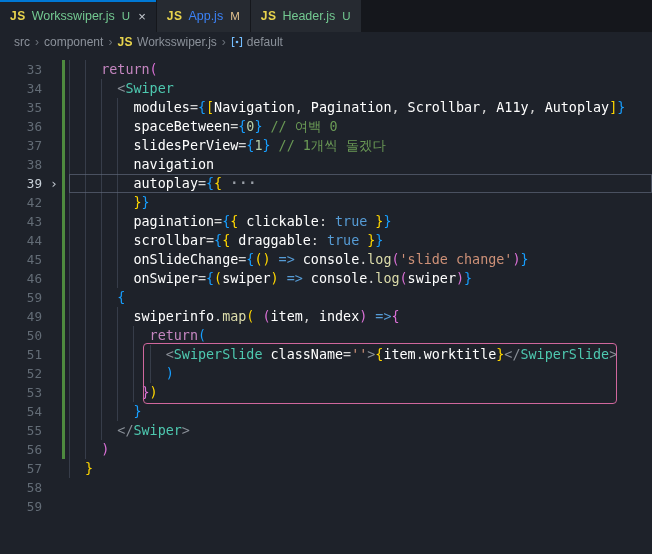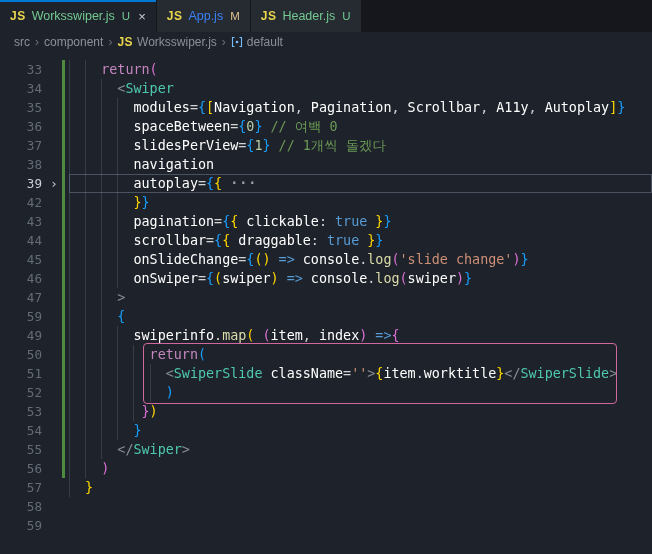--- a/index.html
+++ b/index.html
@@ -131,21 +131,20 @@
         <div class="row"><span class="lnum">35</span><span class="foldslot"></span><span class="gitslot added"></span><span class="code"><span class="indent" style="width: 8ch;"></span><span class="tk-attr">modules</span><span class="tk-plain">=</span><span class="tk-b3">{</span><span class="tk-b1">[</span><span class="tk-attr">Navigation</span><span class="tk-plain">, </span><span class="tk-attr">Pagination</span><span class="tk-plain">, </span><span class="tk-attr">Scrollbar</span><span class="tk-plain">, </span><span class="tk-attr">A11y</span><span class="tk-plain">, </span><span class="tk-attr">Autoplay</span><span class="tk-b1">]</span><span class="tk-b3">}</span></span></div>
         <div class="row"><span class="lnum">36</span><span class="foldslot"></span><span class="gitslot added"></span><span class="code"><span class="indent" style="width: 8ch;"></span><span class="tk-attr">spaceBetween</span><span class="tk-plain">=</span><span class="tk-b3">{</span><span class="tk-num">0</span><span class="tk-b3">}</span><span class="tk-plain"> </span><span class="tk-cmt">// 여백 0</span></span></div>
         <div class="row"><span class="lnum">37</span><span class="foldslot"></span><span class="gitslot added"></span><span class="code"><span class="indent" style="width: 8ch;"></span><span class="tk-attr">slidesPerView</span><span class="tk-plain">=</span><span class="tk-b3">{</span><span class="tk-num">1</span><span class="tk-b3">}</span><span class="tk-plain"> </span><span class="tk-cmt">// 1개씩 돌겠다</span></span></div>
         <div class="row"><span class="lnum">38</span><span class="foldslot"></span><span class="gitslot added"></span><span class="code"><span class="indent" style="width: 8ch;"></span><span class="tk-attr">navigation</span></span></div>
         <div class="row current"><span class="lnum">39</span><span class="foldslot chev">›</span><span class="gitslot added"></span><span class="code"><span class="indent" style="width: 8ch;"></span><span class="tk-attr">autoplay</span><span class="tk-plain">=</span><span class="tk-b3">{</span><span class="tk-b1">{</span><span class="tk-plain"> </span><span class="tk-fold">···</span></span></div>
         <div class="row"><span class="lnum">42</span><span class="foldslot"></span><span class="gitslot added"></span><span class="code"><span class="indent" style="width: 8ch;"></span><span class="tk-b1">}</span><span class="tk-b3">}</span></span></div>
         <div class="row"><span class="lnum">43</span><span class="foldslot"></span><span class="gitslot added"></span><span class="code"><span class="indent" style="width: 8ch;"></span><span class="tk-attr">pagination</span><span class="tk-plain">=</span><span class="tk-b3">{</span><span class="tk-b1">{</span><span class="tk-plain"> </span><span class="tk-attr">clickable</span><span class="tk-plain">: </span><span class="tk-kwb">true</span><span class="tk-plain"> </span><span class="tk-b1">}</span><span class="tk-b3">}</span></span></div>
         <div class="row"><span class="lnum">44</span><span class="foldslot"></span><span class="gitslot added"></span><span class="code"><span class="indent" style="width: 8ch;"></span><span class="tk-attr">scrollbar</span><span class="tk-plain">=</span><span class="tk-b3">{</span><span class="tk-b1">{</span><span class="tk-plain"> </span><span class="tk-attr">draggable</span><span class="tk-plain">: </span><span class="tk-kwb">true</span><span class="tk-plain"> </span><span class="tk-b1">}</span><span class="tk-b3">}</span></span></div>
         <div class="row"><span class="lnum">45</span><span class="foldslot"></span><span class="gitslot added"></span><span class="code"><span class="indent" style="width: 8ch;"></span><span class="tk-attr">onSlideChange</span><span class="tk-plain">=</span><span class="tk-b3">{</span><span class="tk-b1">(</span><span class="tk-b1">)</span><span class="tk-plain"> </span><span class="tk-kwb">=&gt;</span><span class="tk-plain"> </span><span class="tk-attr">console</span><span class="tk-plain">.</span><span class="tk-fn">log</span><span class="tk-b2">(</span><span class="tk-str">'slide change'</span><span class="tk-b2">)</span><span class="tk-b3">}</span></span></div>
         <div class="row"><span class="lnum">46</span><span class="foldslot"></span><span class="gitslot added"></span><span class="code"><span class="indent" style="width: 8ch;"></span><span class="tk-attr">onSwiper</span><span class="tk-plain">=</span><span class="tk-b3">{</span><span class="tk-b1">(</span><span class="tk-attr">swiper</span><span class="tk-b1">)</span><span class="tk-plain"> </span><span class="tk-kwb">=&gt;</span><span class="tk-plain"> </span><span class="tk-attr">console</span><span class="tk-plain">.</span><span class="tk-fn">log</span><span class="tk-b2">(</span><span class="tk-attr">swiper</span><span class="tk-b2">)</span><span class="tk-b3">}</span></span></div>
-        <div class="row"><span class="lnum">47</span><span class="foldslot"></span><span class="gitslot added"></span><span class="code"><span class="indent" style="width: 6ch;"></span><span class="tk-angle">&gt;</span></span></div>
         <div class="row"><span class="lnum">59</span><span class="foldslot"></span><span class="gitslot added"></span><span class="code"><span class="indent" style="width: 6ch;"></span><span class="tk-b3">{</span></span></div>
         <div class="row"><span class="lnum">49</span><span class="foldslot"></span><span class="gitslot added"></span><span class="code"><span class="indent" style="width: 8ch;"></span><span class="tk-attr">swiperinfo</span><span class="tk-plain">.</span><span class="tk-fn">map</span><span class="tk-b1">(</span><span class="tk-plain"> </span><span class="tk-b2">(</span><span class="tk-attr">item</span><span class="tk-plain">, </span><span class="tk-attr">index</span><span class="tk-b2">)</span><span class="tk-plain"> </span><span class="tk-kwb">=&gt;</span><span class="tk-b2">{</span></span></div>
         <div class="row"><span class="lnum">50</span><span class="foldslot"></span><span class="gitslot added"></span><span class="code"><span class="indent" style="width: 10ch;"></span><span class="tk-kw">return</span><span class="tk-b3">(</span></span></div>
         <div class="row"><span class="lnum">51</span><span class="foldslot"></span><span class="gitslot added"></span><span class="code"><span class="indent" style="width: 12ch;"></span><span class="tk-angle">&lt;</span><span class="tk-tag">SwiperSlide</span><span class="tk-plain"> </span><span class="tk-attr">className</span><span class="tk-plain">=</span><span class="tk-str">''</span><span class="tk-angle">&gt;</span><span class="tk-b1">{</span><span class="tk-attr">item</span><span class="tk-plain">.</span><span class="tk-attr">worktitle</span><span class="tk-b1">}</span><span class="tk-angle">&lt;/</span><span class="tk-tag">SwiperSlide</span><span class="tk-angle">&gt;</span></span></div>
         <div class="row"><span class="lnum">52</span><span class="foldslot"></span><span class="gitslot added"></span><span class="code"><span class="indent" style="width: 12ch;"></span><span class="tk-b3">)</span></span></div>
         <div class="row"><span class="lnum">53</span><span class="foldslot"></span><span class="gitslot added"></span><span class="code"><span class="indent" style="width: 9ch;"></span><span class="tk-b2">}</span><span class="tk-b1">)</span></span></div>
         <div class="row"><span class="lnum">54</span><span class="foldslot"></span><span class="gitslot added"></span><span class="code"><span class="indent" style="width: 8ch;"></span><span class="tk-b3">}</span></span></div>
         <div class="row"><span class="lnum">55</span><span class="foldslot"></span><span class="gitslot added"></span><span class="code"><span class="indent" style="width: 6ch;"></span><span class="tk-angle">&lt;/</span><span class="tk-tag">Swiper</span><span class="tk-angle">&gt;</span></span></div>
         <div class="row"><span class="lnum">56</span><span class="foldslot"></span><span class="gitslot added"></span><span class="code"><span class="indent" style="width: 4ch;"></span><span class="tk-b2">)</span></span></div>
         <div class="row"><span class="lnum">57</span><span class="foldslot"></span><span class="gitslot"></span><span class="code"><span class="indent" style="width: 2ch;"></span><span class="tk-b1">}</span></span></div>

